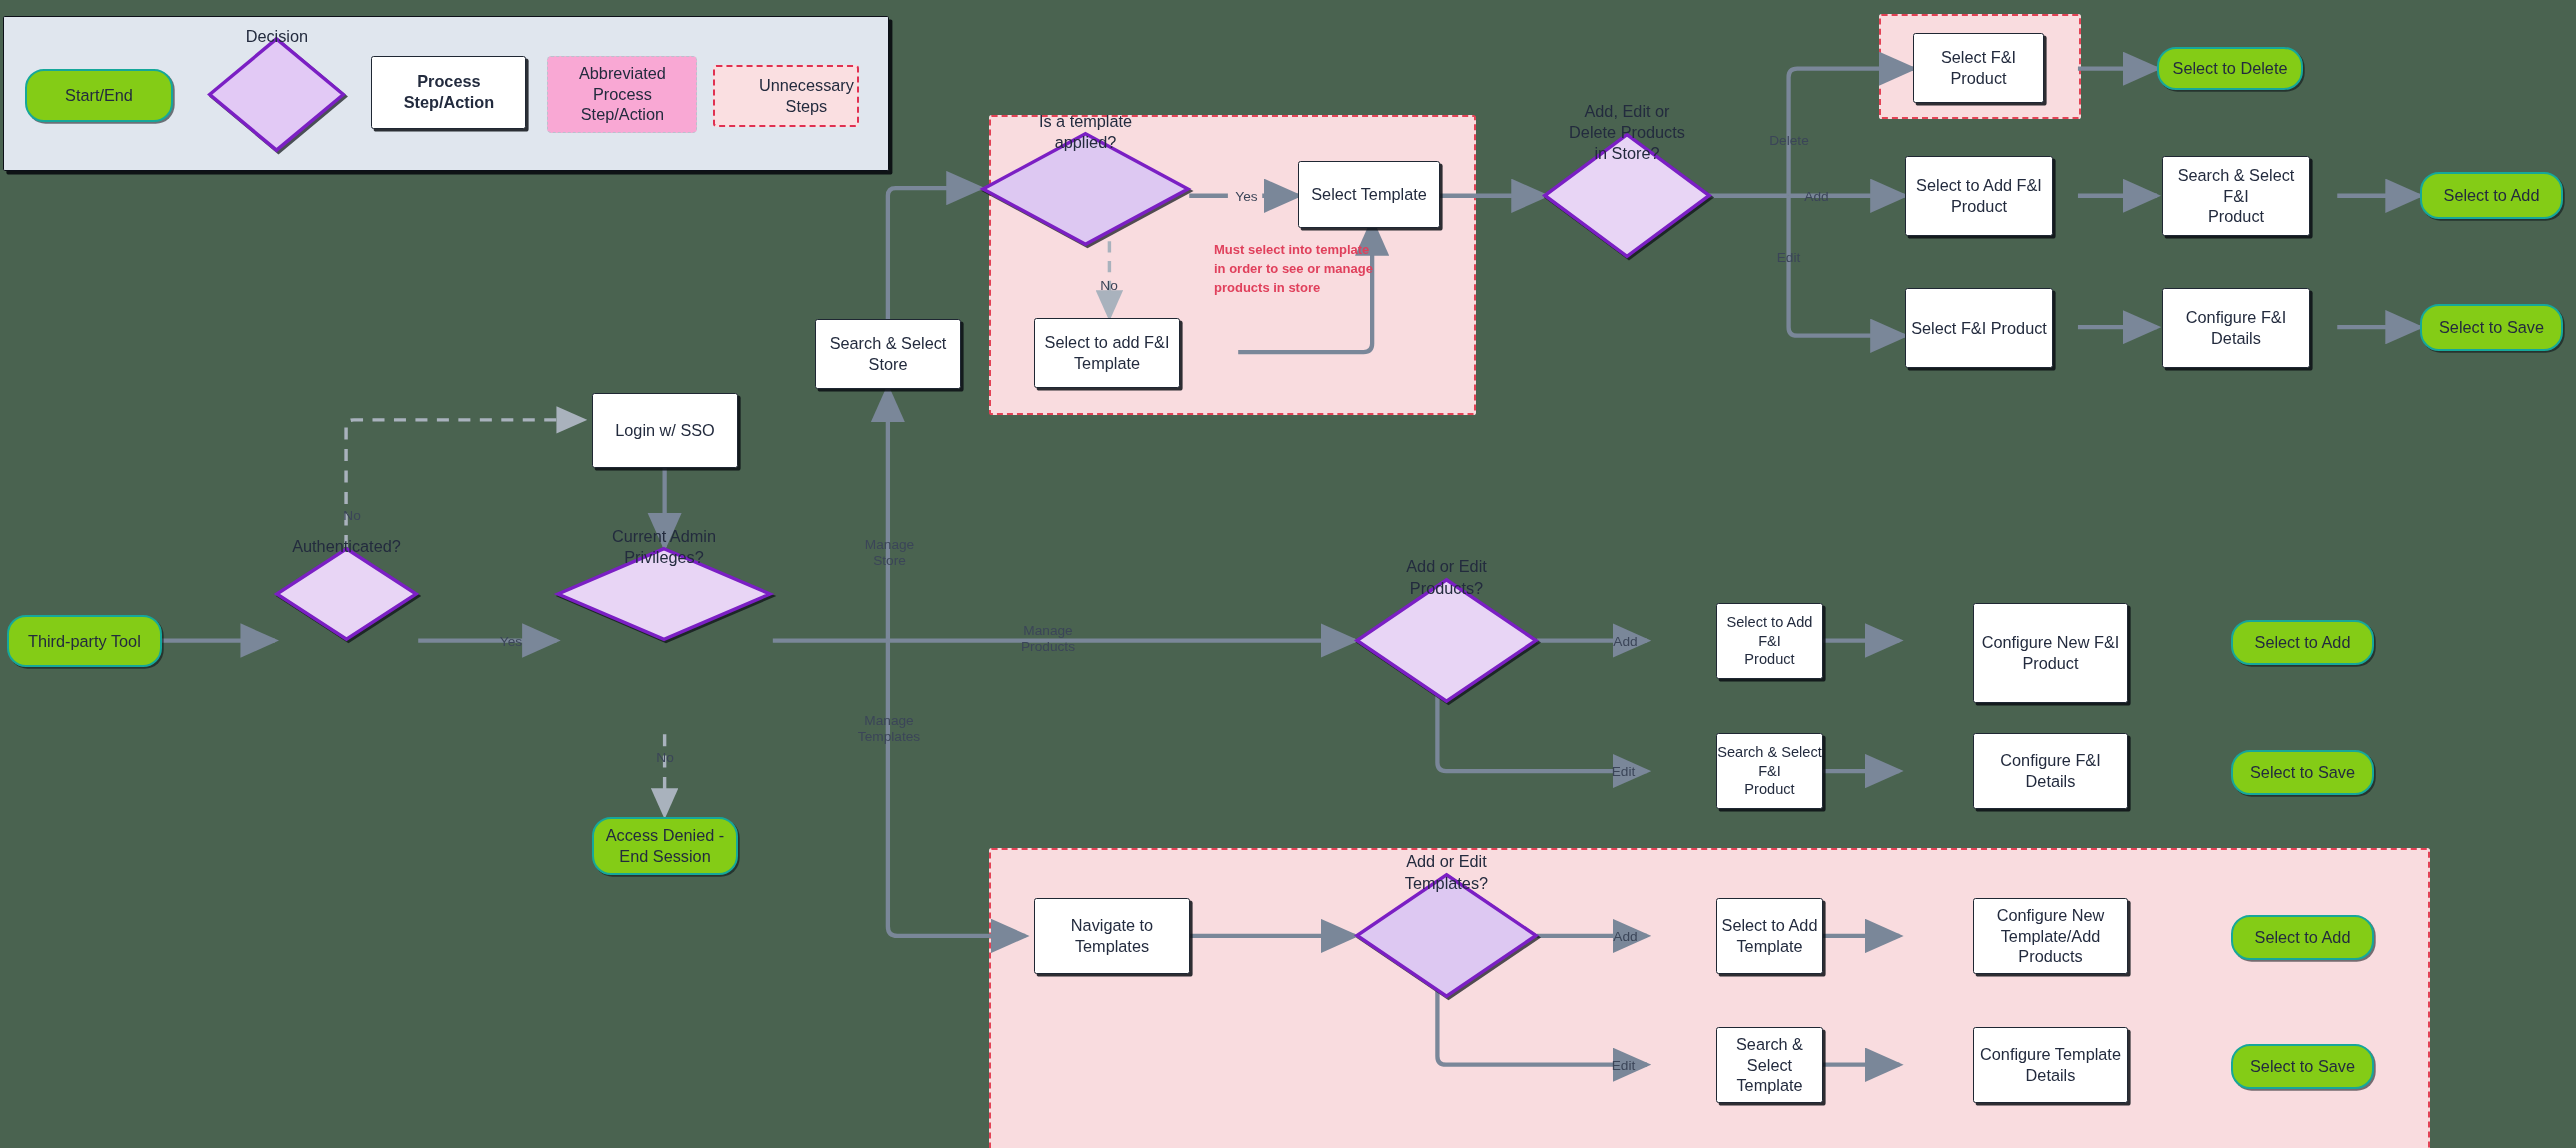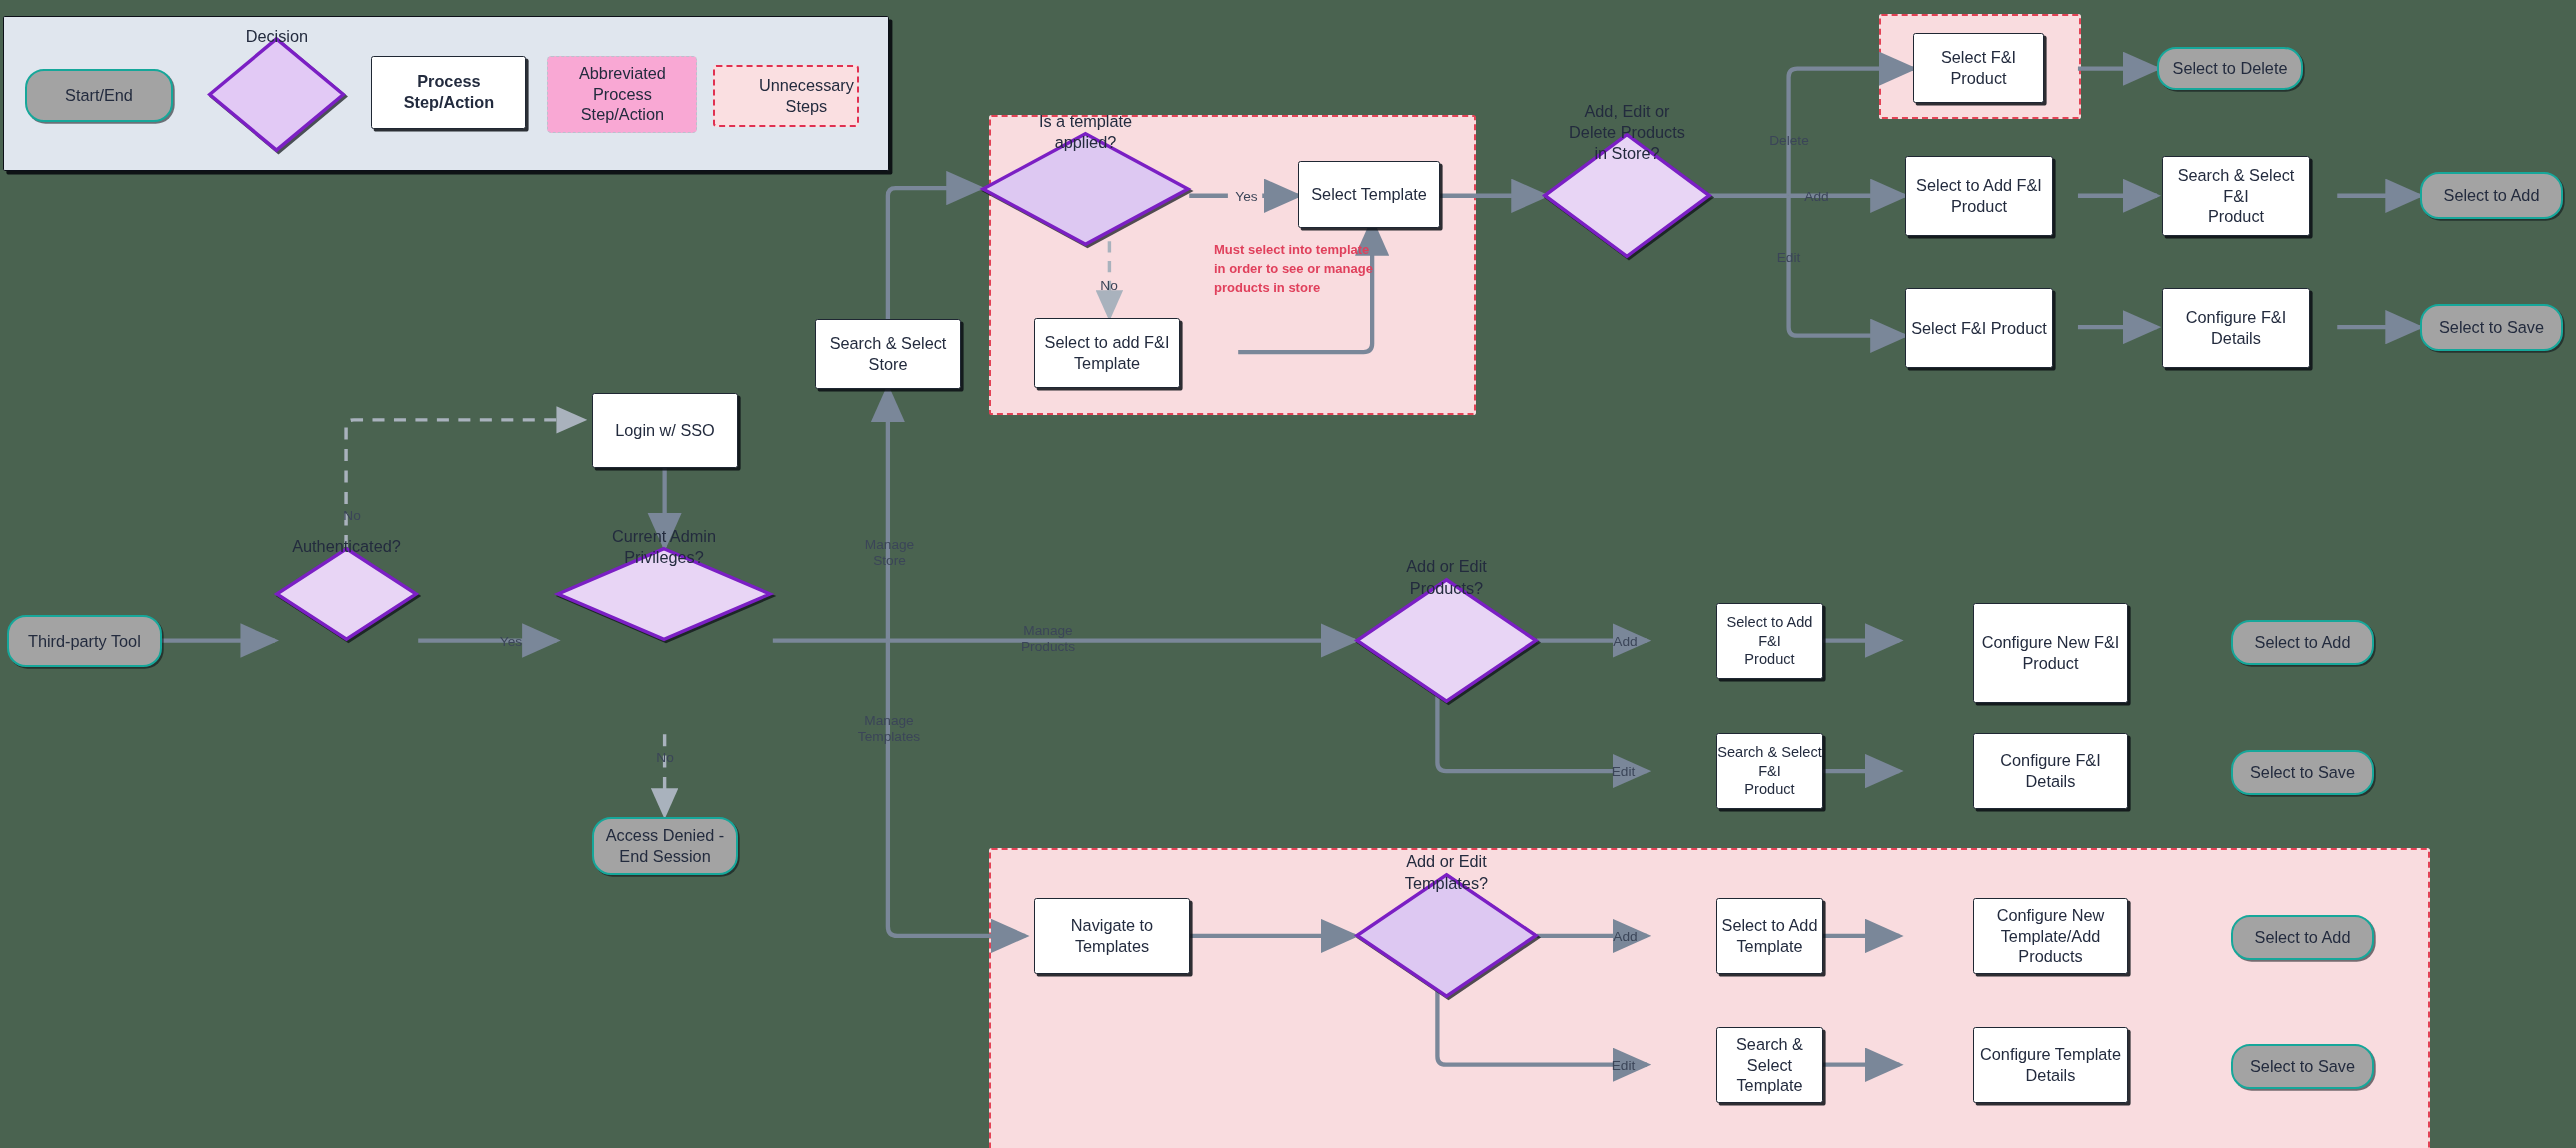--- a/index.html
+++ b/index.html
@@ -9,21 +9,21 @@
   
   .node{position:absolute;box-sizing:border-box;display:flex;align-items:center;
         justify-content:center;text-align:center;color:#232b3e;line-height:1.28;
         font-size:16.3px;z-index:6;}
 
   .proc{background:#ffffff;border:0.9px solid #1f2733;border-radius:2.6px;
         box-shadow:2.6px 2.6px 0 rgba(10,14,20,.85);}
 
   .abbrev{background:#f9a8d4;border:1.3px dashed #b9c2cc;border-radius:4.3px;}
 
-  .term{background:#a3a3a3;border:2.1px solid #16a79a;border-radius:19px;
+  .term{background:#84cc16;border:2.1px solid #16a79a;border-radius:19px;
         box-shadow:1.7px 1.7px 0 rgba(10,14,20,.55);}
 
   .unnec{background:#fadfe1;border:2.1px dashed #e03050;border-radius:3.4px;padding-left:40px;}
 
   .diamond{position:absolute;z-index:6;}
   .diamond svg{position:absolute;left:0;top:0;overflow:visible;filter:drop-shadow(2.6px 2.6px 0 rgba(10,14,20,.7));}
   .diamond .dlabel{position:absolute;left:0;top:0;width:100%;height:100%;
         display:flex;align-items:center;justify-content:center;text-align:center;
         color:#232b3e;font-size:16.3px;line-height:1.3;padding:0 5.2px;box-sizing:border-box;}
 

